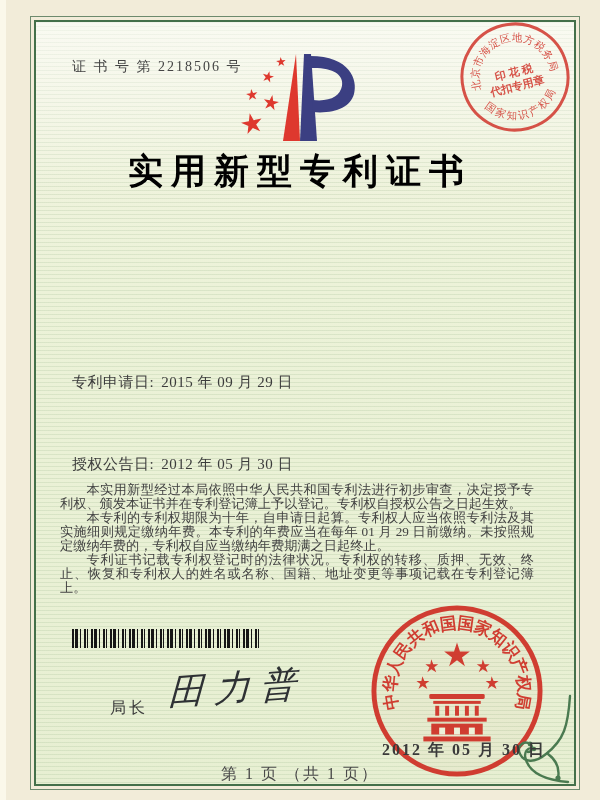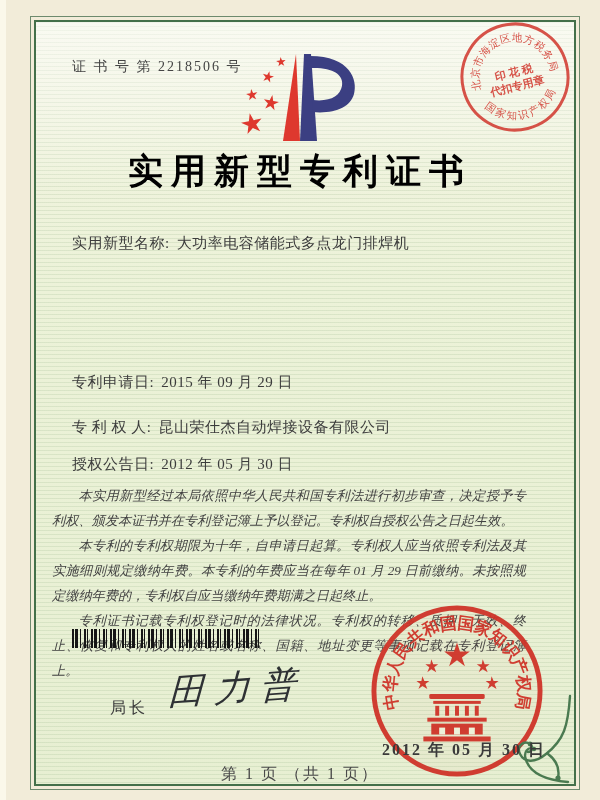--- a/index.html
+++ b/index.html
@@ -19,21 +19,21 @@
   }
   .content{position:absolute;inset:0;}
   .abs{position:absolute;}
   .cert-no{left:72px;top:58px;font-size:14px;letter-spacing:2px;color:#454545;}
   .logo{left:232px;top:50px;width:136px;height:96px;}
   .tax-stamp{left:458px;top:20px;width:114px;height:114px;transform:rotate(-14deg);opacity:.88;}
   .title{left:0;right:0;top:148px;text-align:center;font-size:35px;font-weight:700;letter-spacing:8px;color:#000000;}
   .field{left:72px;font-size:15px;color:#3c3c3c;letter-spacing:.5px;white-space:nowrap;}
   .field .lbl{margin-right:7px;}
   .f0{top:234px}.f1{top:287px}.f2{top:329px}.f3{top:373px}.f4{top:418px}.f5{top:455px}
-  .paras{left:52px;top:483px;width:474px;font-size:13.2px;line-height:25px;color:#424242;text-align:justify;font-style:italic;}
+  .paras{left:60px;top:483px;width:474px;font-size:13.2px;line-height:14px;color:#424242;text-align:justify;}
   .paras p{margin:0;text-indent:2em;}
   .barcode{left:72px;top:629px;width:190px;height:19px;
     background:repeating-linear-gradient(90deg,#161616 0 2px,transparent 2px 3px,#161616 3px 6px,transparent 6px 8px,#161616 8px 9px,transparent 9px 12px,#161616 12px 14px,transparent 14px 15px,#161616 15px 16px,transparent 16px 19px);}
   .director{left:110px;top:698px;font-size:16px;letter-spacing:3px;color:#3b3b3b;}
   .signature{left:168px;top:664px;font-size:36px;color:#2e3134;transform:rotate(-4deg) skewX(-6deg);
     font-family:"DejaVu Sans","Liberation Sans",sans-serif;font-style:italic;letter-spacing:10px;}
   .office-seal{left:368px;top:602px;width:178px;height:178px;opacity:.95;}
   .seal-date{left:382px;top:740px;font-size:16px;font-weight:700;letter-spacing:2px;color:#3a3a3a;z-index:5;}
   .footer{left:0;right:0;top:764px;text-align:center;font-size:16px;letter-spacing:2px;color:#4a4a4a;}
   .ornament{right:24px;bottom:14px;width:72px;height:92px;}
@@ -73,28 +73,22 @@
     </text>
     <text font-size="10.5" fill="#d23c32" letter-spacing="2">
       <textPath href="#taxBottom" startOffset="50%" text-anchor="middle">国家知识产权局</textPath>
     </text>
     <text x="57" y="56" text-anchor="middle" font-size="11" fill="#d23c32" font-weight="bold">印 花 税</text>
     <text x="57" y="70" text-anchor="middle" font-size="11" fill="#d23c32" font-weight="bold">代扣专用章</text>
   </svg>
 
   <div class="abs title">实用新型专利证书</div>
 
-  <div class="abs field f0">
-    <span class="lbl">实用新型名称:</span><span>大功率电容储能式多点龙门排焊机</span>
-  </div>
   <div class="abs field f3">
     <span class="lbl">专利申请日:</span><span>2015 年 09 月 29 日</span>
-  </div>
-  <div class="abs field f4">
-    <span class="lbl">专 利 权 人:</span><span>昆山荣仕杰自动焊接设备有限公司</span>
   </div>
   <div class="abs field f5">
     <span class="lbl">授权公告日:</span><span>2012 年 05 月 30 日</span>
   </div>
 
   <div class="abs paras">
     <p>本实用新型经过本局依照中华人民共和国专利法进行初步审查，决定授予专利权、颁发本证书并在专利登记簿上予以登记。专利权自授权公告之日起生效。</p>
     <p>本专利的专利权期限为十年，自申请日起算。专利权人应当依照专利法及其实施细则规定缴纳年费。本专利的年费应当在每年 01 月 29 日前缴纳。未按照规定缴纳年费的，专利权自应当缴纳年费期满之日起终止。</p>
     <p>专利证书记载专利权登记时的法律状况。专利权的转移、质押、无效、终止、恢复和专利权人的姓名或名称、国籍、地址变更等事项记载在专利登记簿上。</p>
   </div>

